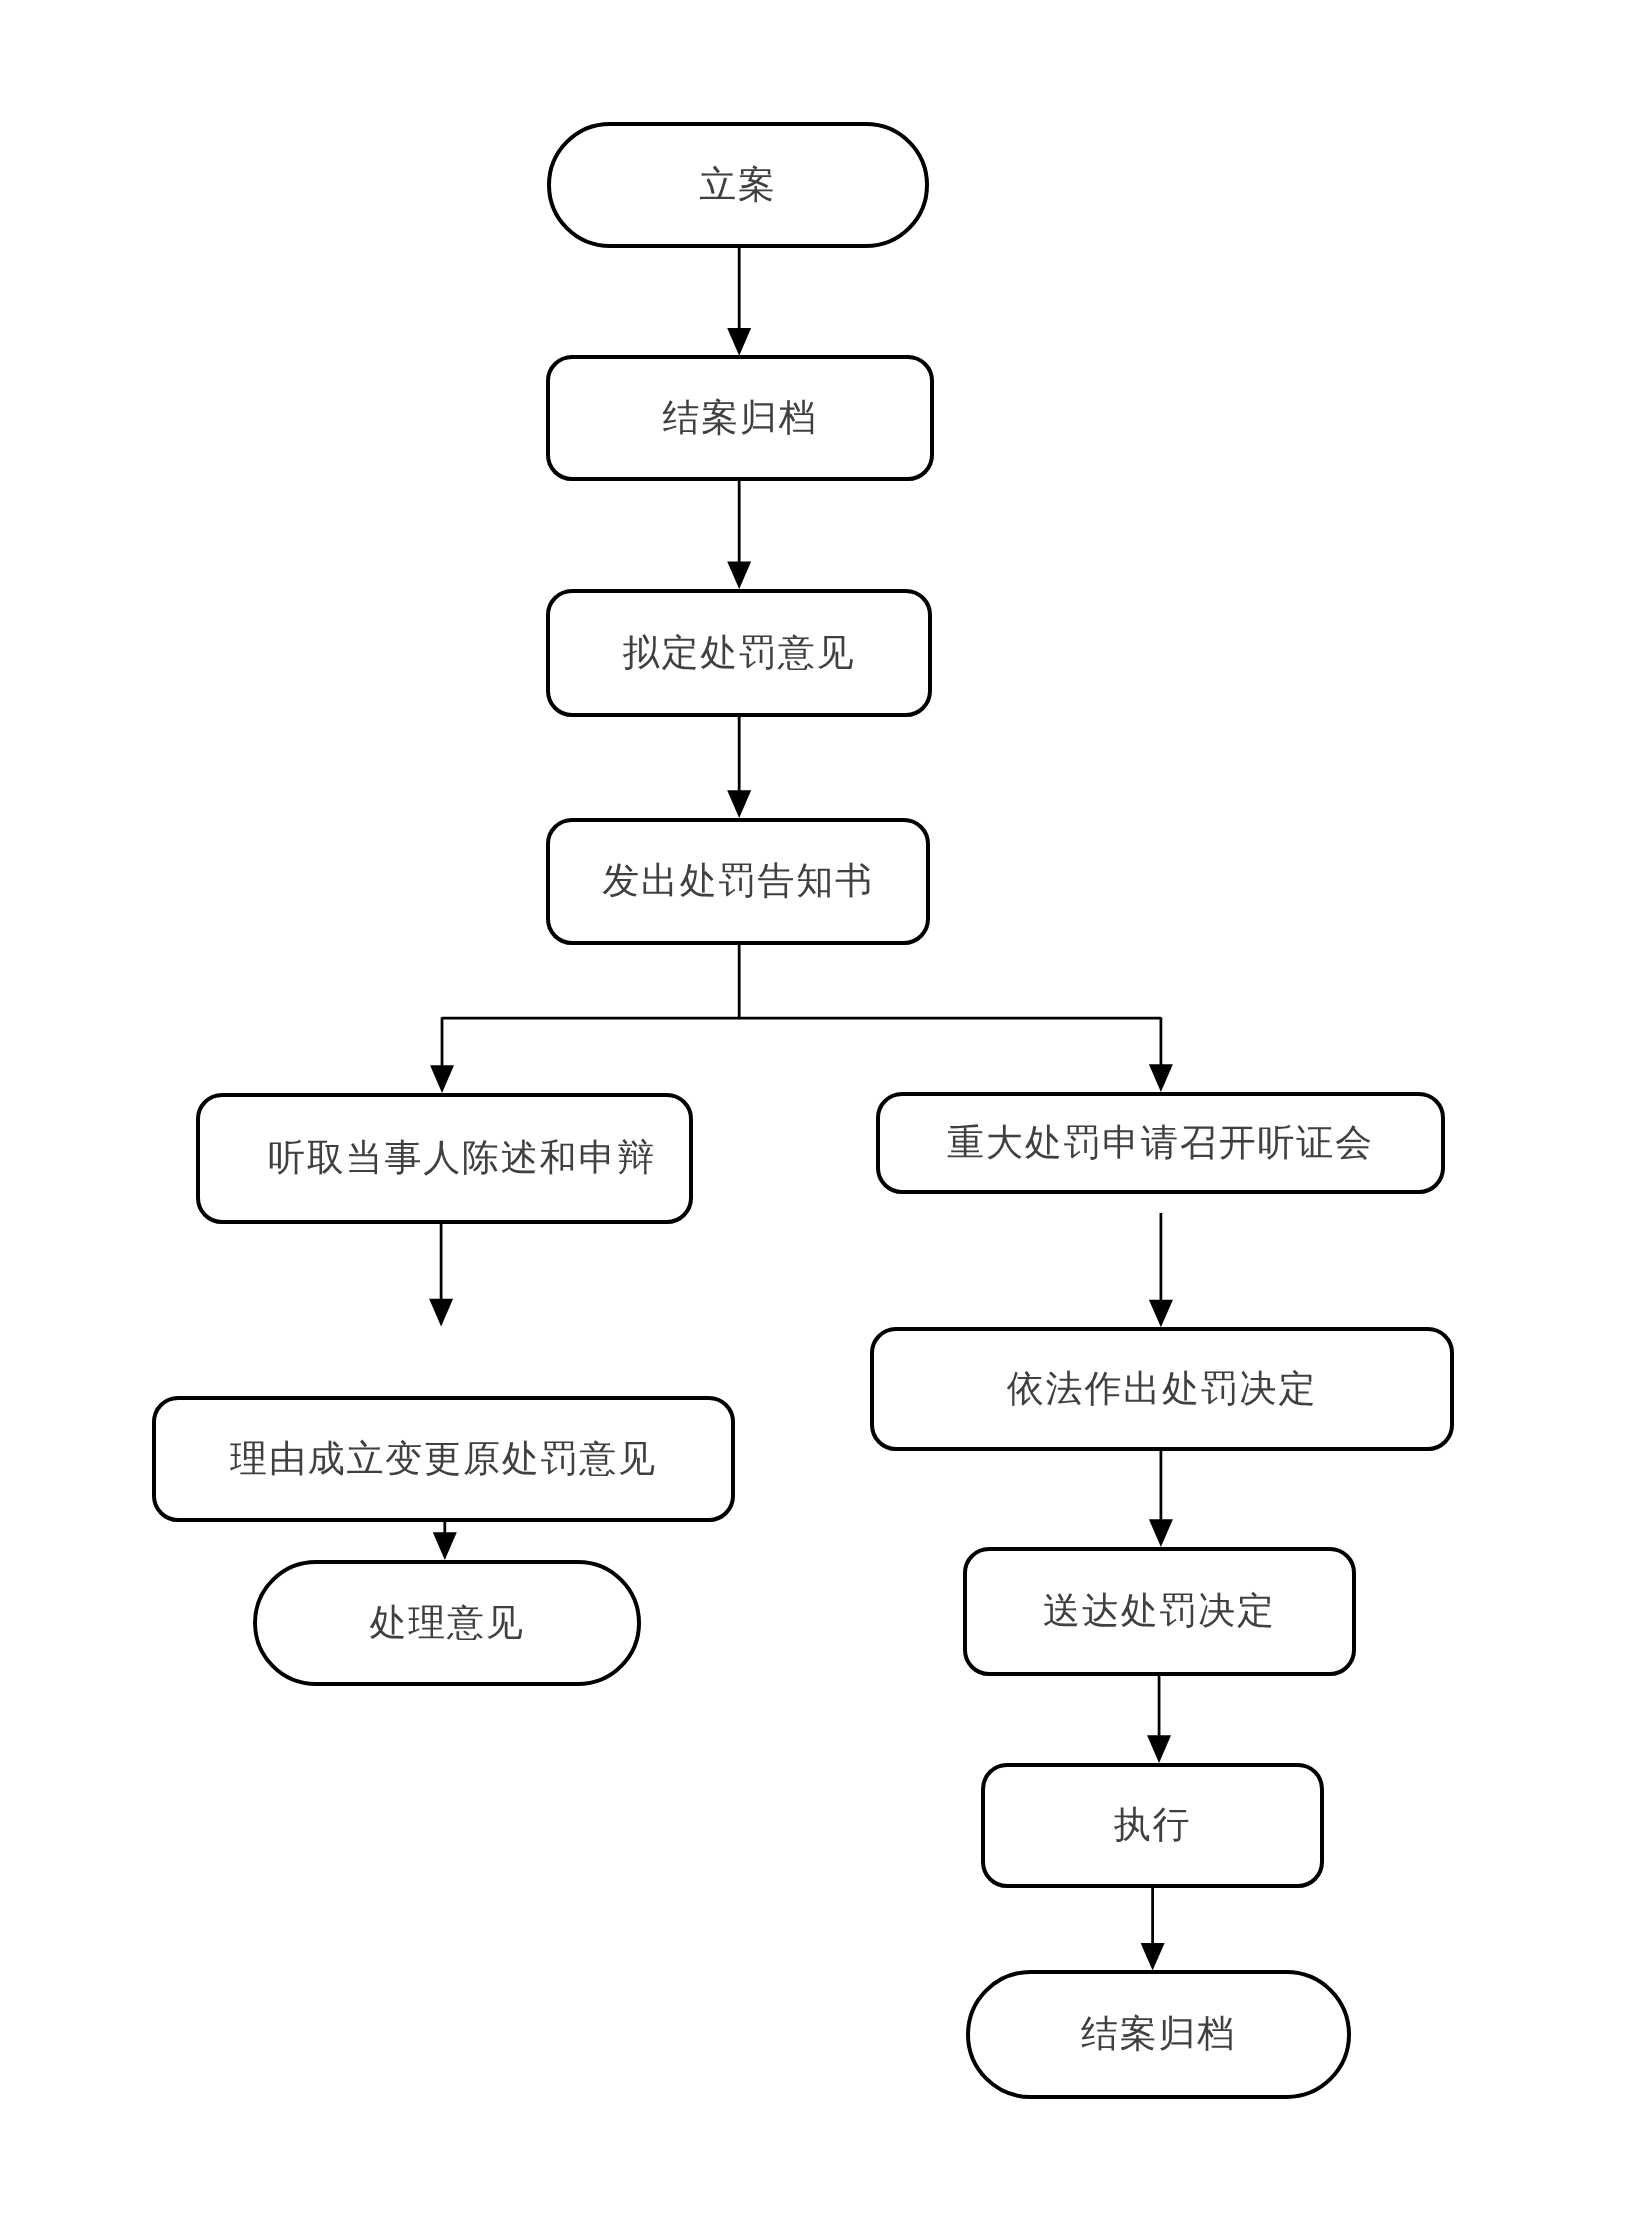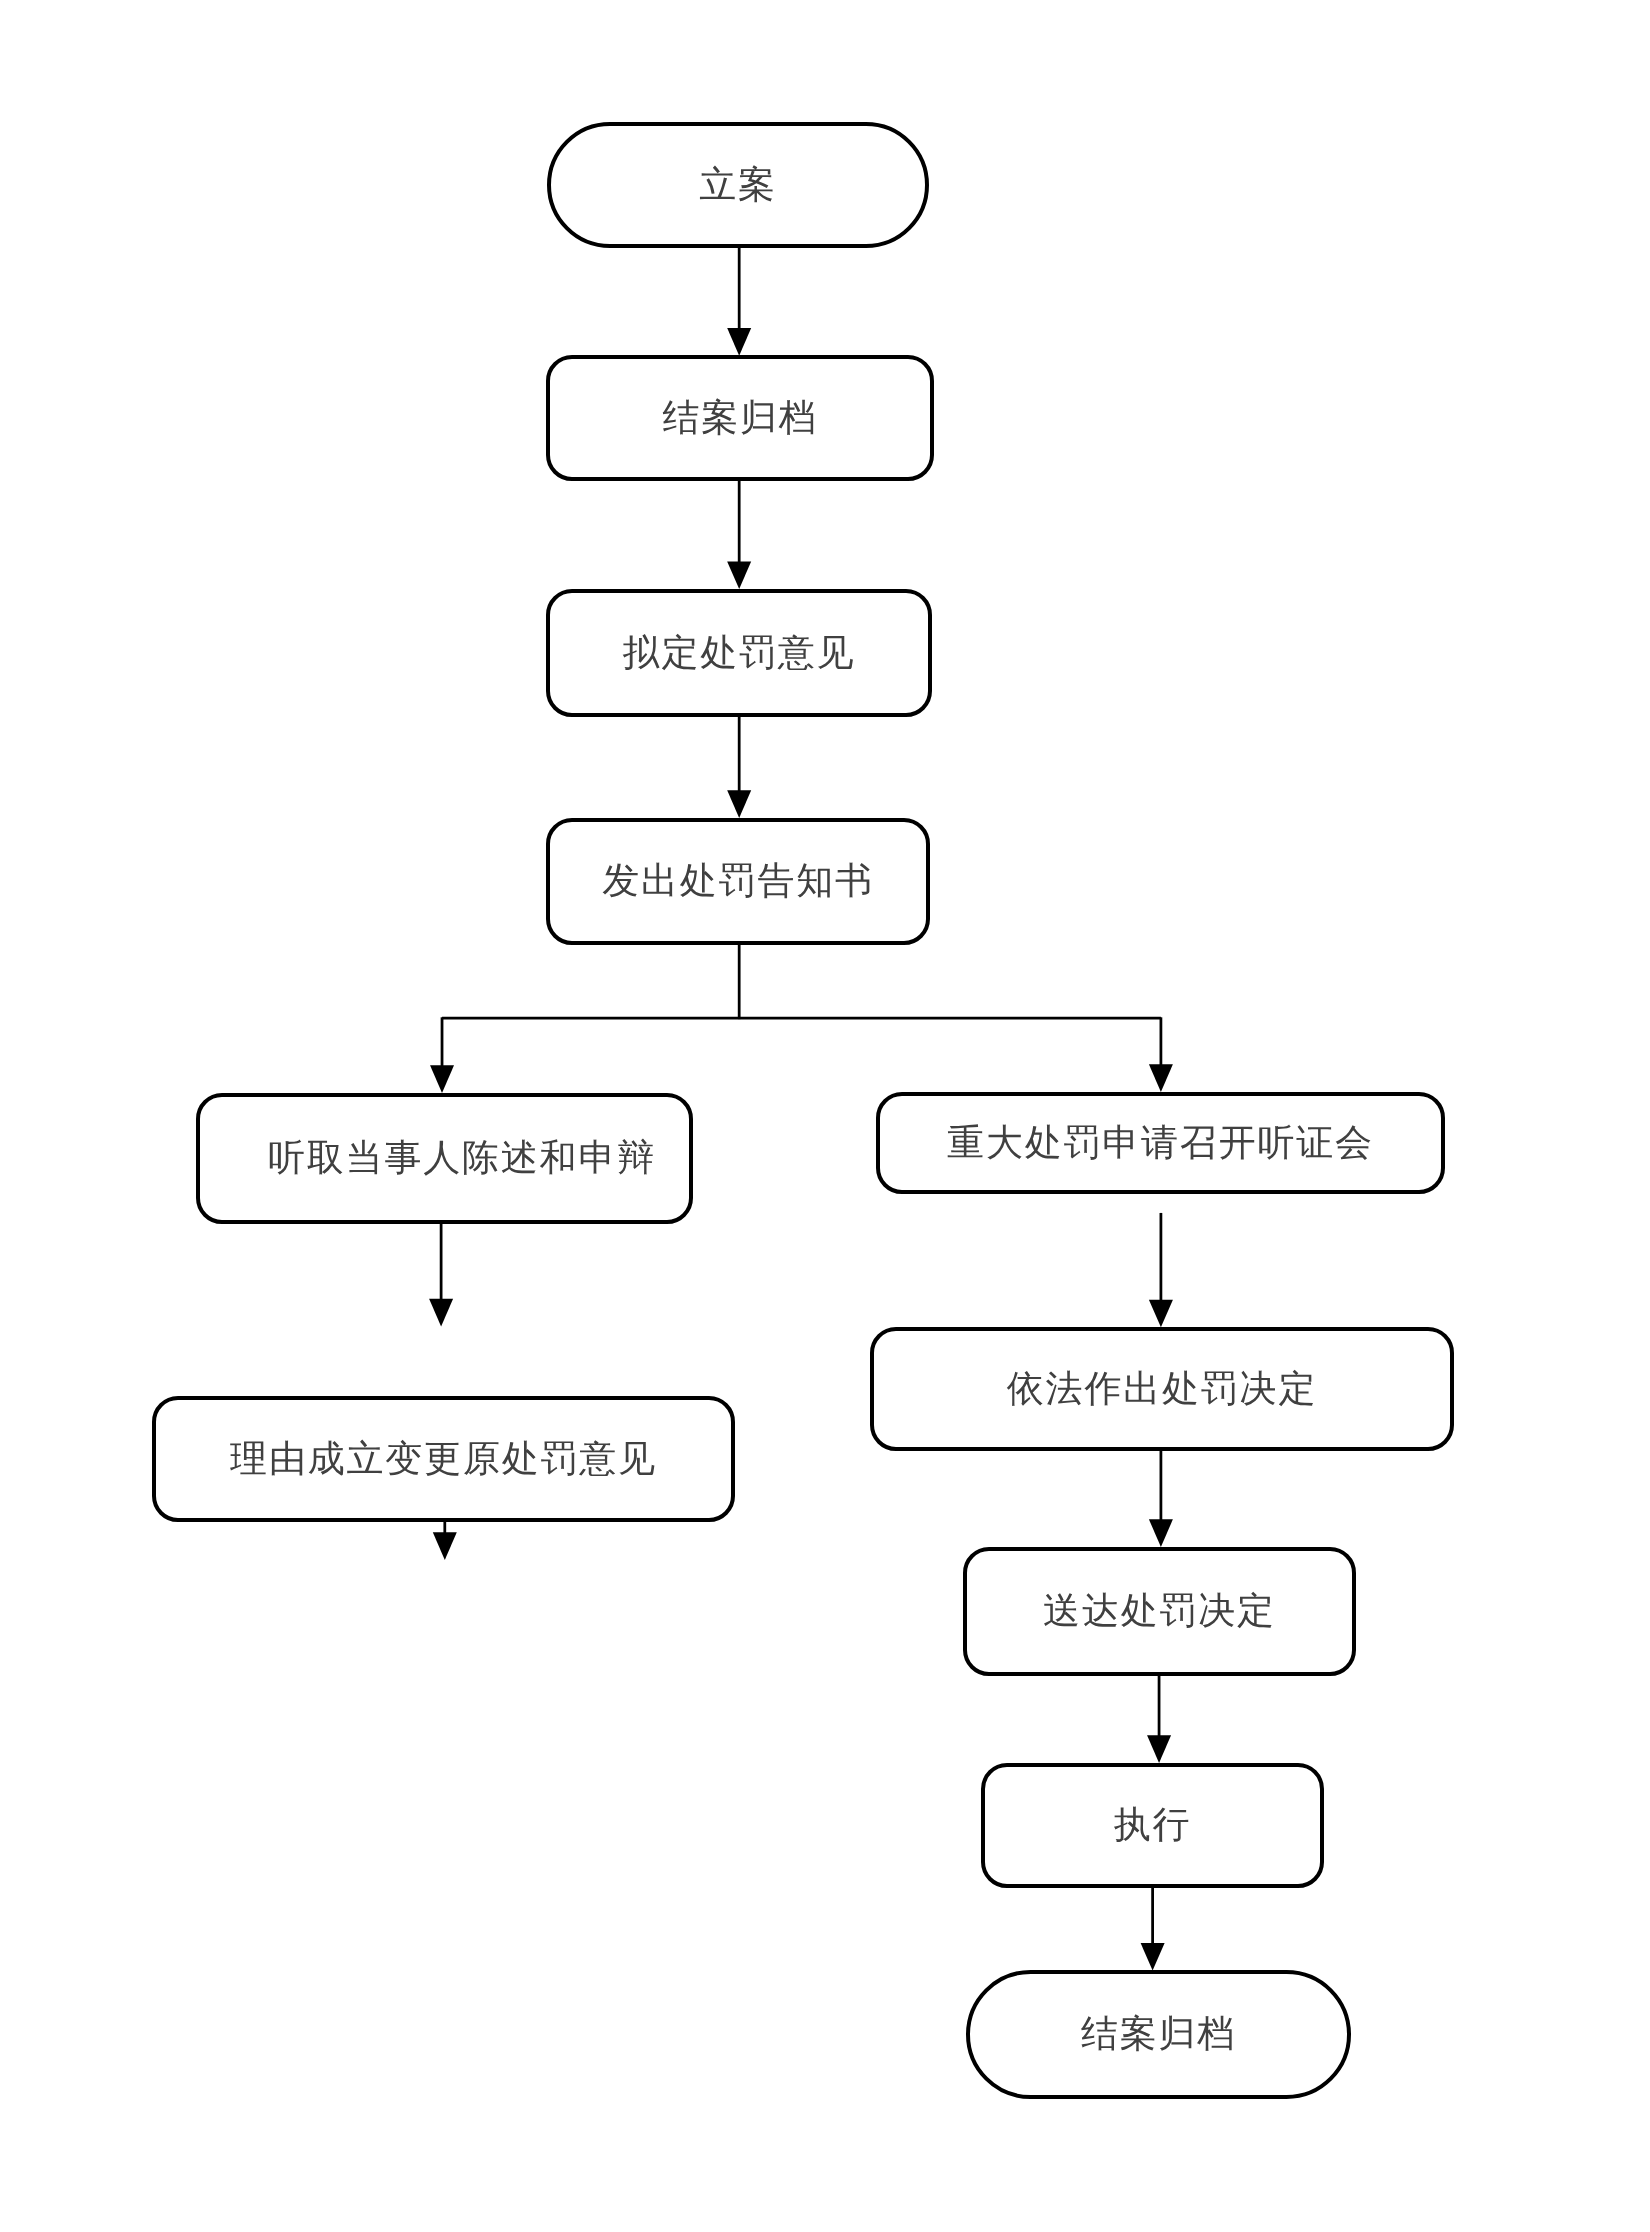--- a/index.html
+++ b/index.html
@@ -132,20 +132,23 @@
   </div>
 
   <div class="node" style="left:196px;top:1093px;width:497px;height:131px;padding-left:35px;">
     <span class="node-label">听取当事人陈述和申辩</span>
   </div>
 
   <div class="node" style="left:152px;top:1396px;width:583px;height:126px;">
     <span class="node-label">理由成立变更原处罚意见</span>
   </div>
 
+  <div class="node stadium" style="left:253px;top:1560px;width:388px;height:126px;">
+    <span class="node-label">处理意见</span>
+  </div>
 
   <div class="node" style="left:876px;top:1092px;width:569px;height:102px;">
     <span class="node-label">重大处罚申请召开听证会</span>
   </div>
 
   <div class="node" style="left:870px;top:1327px;width:584px;height:124px;">
     <span class="node-label">依法作出处罚决定</span>
   </div>
 
   <div class="node" style="left:963px;top:1547px;width:393px;height:129px;">

